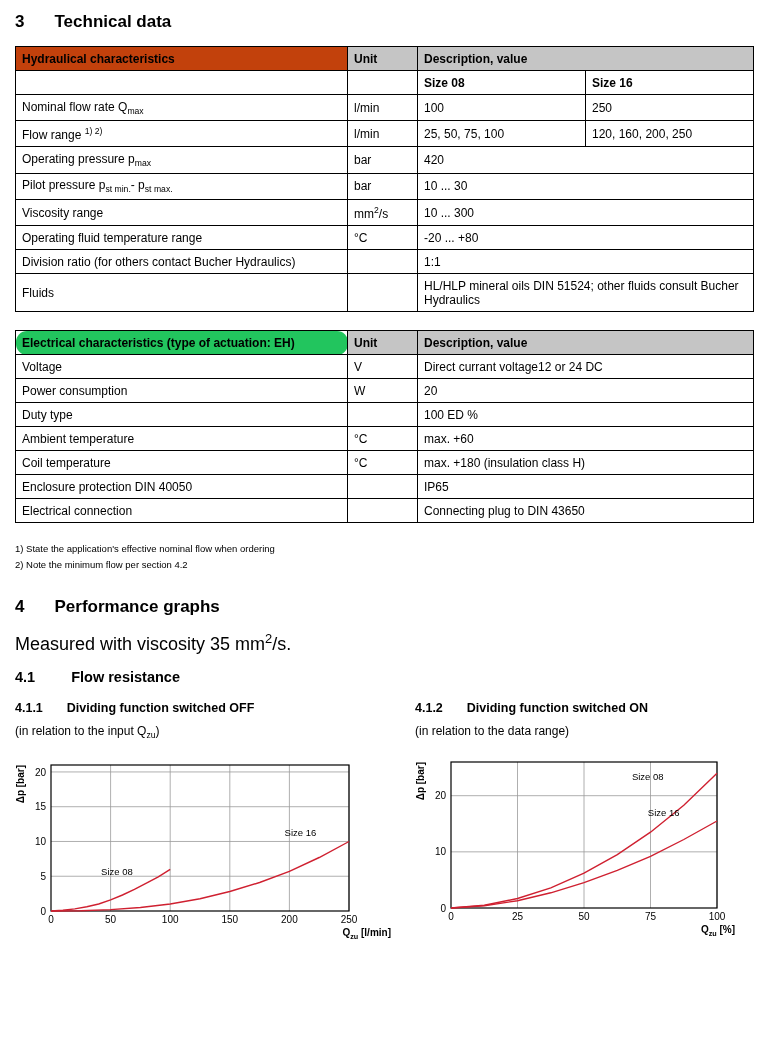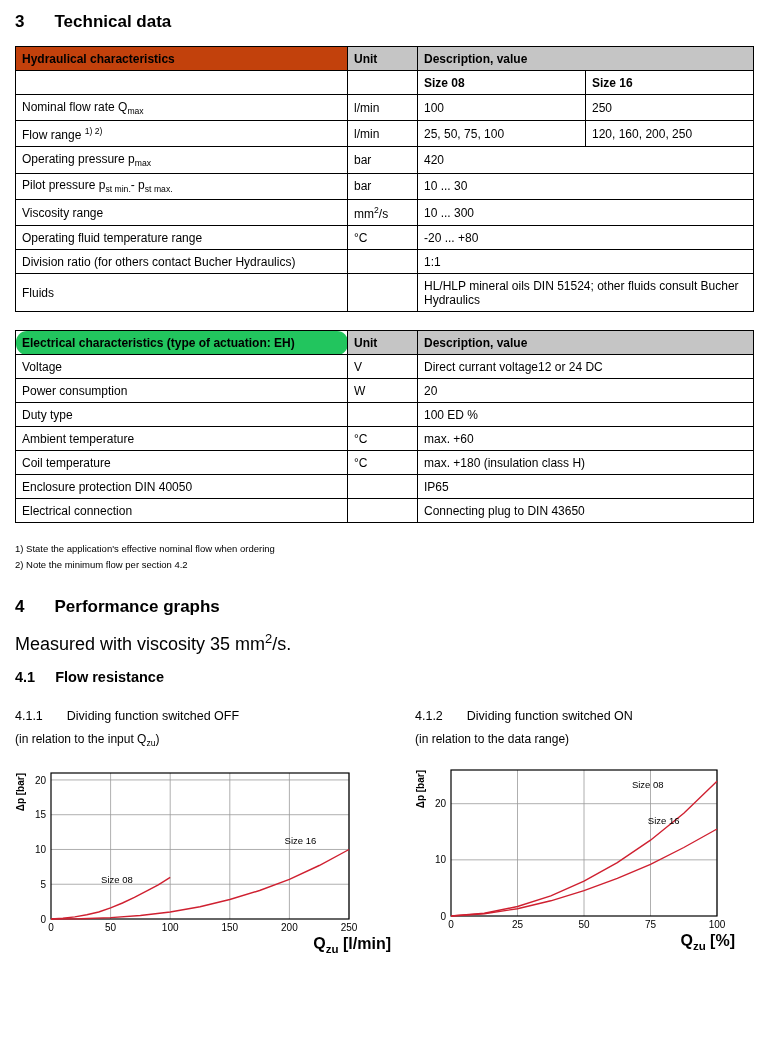--- a/index.html
+++ b/index.html
@@ -1,39 +1,39 @@
 <!DOCTYPE html>
 <html><head>
 <meta charset="utf-8">
 <style>
   html,body{margin:0;padding:0;background:#fff;}
   body{width:768px;min-height:1063px;font-family:"Liberation Sans",sans-serif;color:#000;}
   .page{padding:6px 15px 10px 15px;}
 
   .sec-h{display:flex;align-items:baseline;gap:30px;font-size:17px;font-weight:bold;margin:6px 0 14px 0;}
-  .sub-h{display:flex;align-items:baseline;gap:20px;font-size:14.5px;font-weight:bold;margin:14px 0 12px 0;}
+  .sub-h{display:flex;align-items:baseline;gap:36px;font-size:14.5px;font-weight:bold;margin:14px 0 12px 0;}
   .measured{font-size:18px;margin:2px 0 0 0;}
 
   table.spec{border-collapse:collapse;table-layout:fixed;width:738px;font-size:12px;margin-bottom:18px;}
   table.spec th, table.spec td{border:1px solid #000;padding:4.5px 6px;vertical-align:middle;text-align:left;word-wrap:break-word;}
   table.spec .head th{font-weight:bold;}
   .center{text-align:right;}
   .bold{font-weight:bold;}
   col.c-label{width:332px;} col.c-unit{width:70px;} col.c-v08{width:168px;} col.c-v16{width:168px;} col.c-desc{width:336px;}
   sub,sup{font-size:0.72em;}
 
   .foot{font-size:9.5px;line-height:1.7;margin:2px 0 0 0;}
 
   .charts-row{display:flex;gap:14px;margin-top:16px;}
   .chart-col-left{width:386px;flex:none;}
   .chart-col-right{width:330px;flex:none;}
-  .g-h{display:flex;align-items:baseline;gap:24px;font-size:12.5px;font-weight:normal;margin-top:8px;}
+  .g-h{display:flex;align-items:baseline;gap:24px;font-size:12.5px;font-weight:bold;}
   .g-note{font-size:12px;margin-top:9px;}
   .chart-area{margin-top:16px;}
-  .x-title{font-size:16px;font-weight:bold;text-align:right;padding-right:10px;margin-top:-2px;}
+  .x-title{font-size:10px;font-weight:bold;text-align:right;padding-right:10px;margin-top:-2px;}
 
   .chart-svg{display:block;}
   .chart-svg text{font-size:10px;fill:#000;font-family:"Liberation Sans",sans-serif;}
   .chart-svg .grid{stroke:#9a9a9a;stroke-width:0.8;}
   .chart-svg .frame{fill:none;stroke:#000;stroke-width:1.2;}
   .chart-svg .curve{fill:none;stroke-width:1.4;}
   .chart-svg .tx{text-anchor:middle;}
   .chart-svg .ty{text-anchor:end;}
   .chart-svg .ytitle{font-weight:bold;text-anchor:end;font-size:10px;}
   .chart-svg .slabel{font-size:9.5px;}

